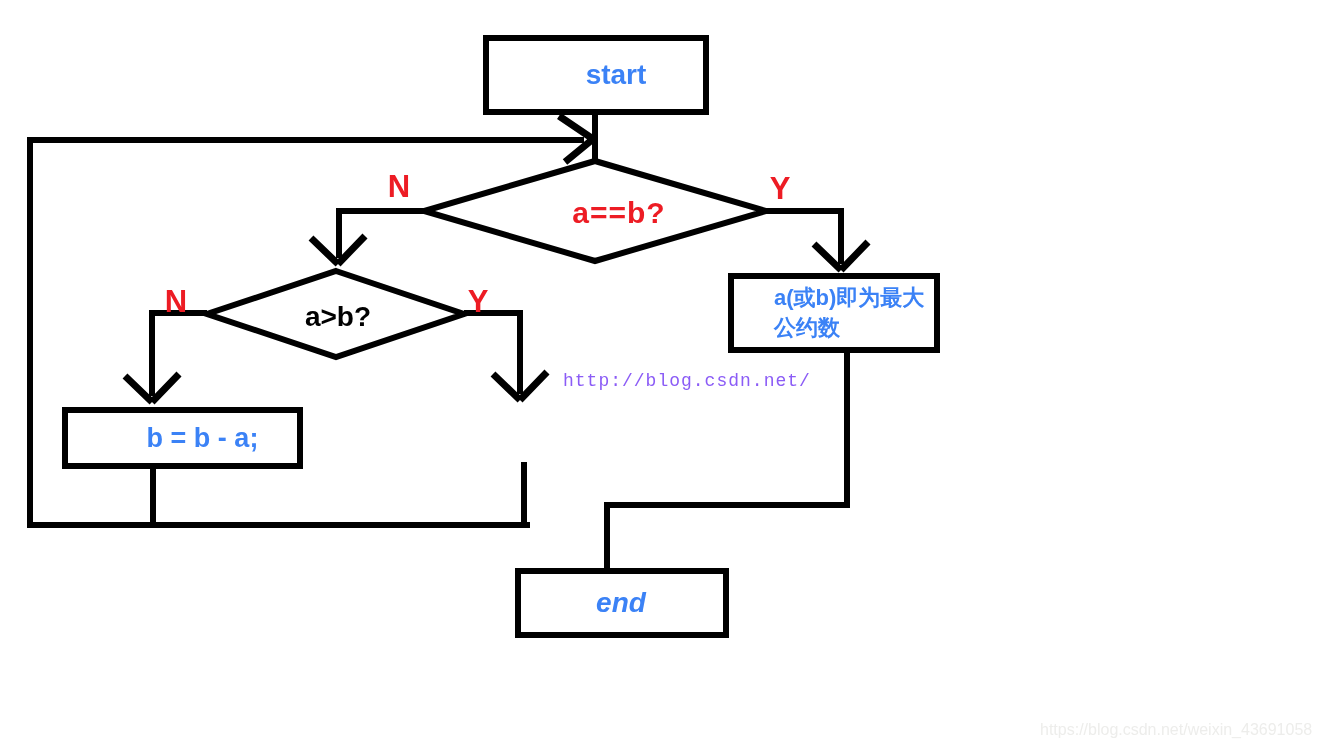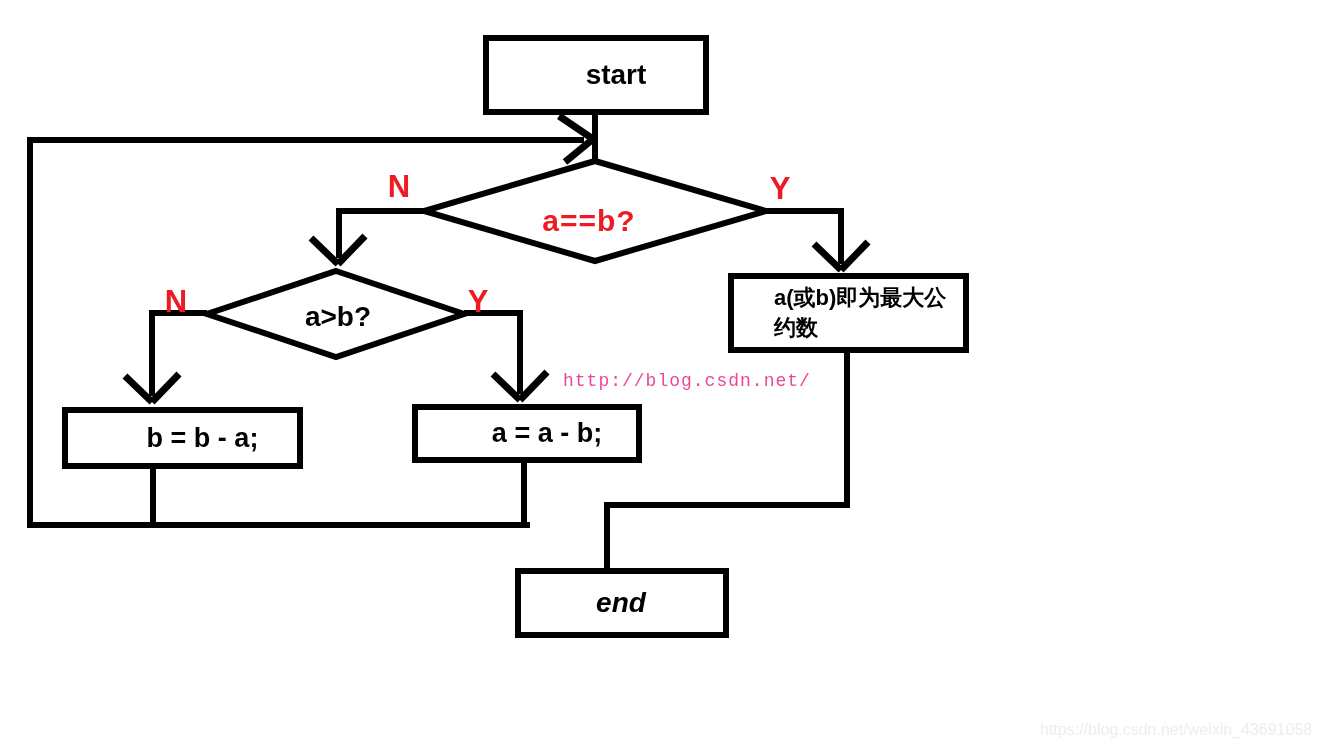--- a/index.html
+++ b/index.html
@@ -11,21 +11,21 @@
     font-family:"Liberation Sans","DejaVu Sans",sans-serif;
   }
   .layer{position:absolute;left:0;top:0;width:1324px;height:748px;}
   .node{
     position:absolute;
     box-sizing:border-box;
     border:6px solid #000000;
     background:#ffffff;
     display:flex;align-items:center;justify-content:center;
     font-weight:700;
-    color:#000000;
+    color:#3b82f6;
     font-size:28px;
     padding-left:40px;
   }
   .node.small{font-size:27px;}
   .node.cjk{font-size:22px;letter-spacing:0px;}
   .flabel{
     position:absolute;
     transform:translate(-50%,-50%);
     font-weight:700;
     white-space:nowrap;
@@ -33,21 +33,21 @@
   }
   .red{color:#ed1c24;}
   .orange{color:#000000;}
   .ny{font-size:31px;}
   .cond{font-size:30px;letter-spacing:1px;}
   .cond2{font-size:28px;}
   .wm-center{
     position:absolute;left:563px;top:371px;
     font-family:"Liberation Mono","DejaVu Sans Mono",monospace;
     font-size:18px;letter-spacing:1px;
-    color:#ec4899;
+    color:#8b5cf6;
     white-space:nowrap;
   }
   .wm-corner{
     position:absolute;left:1040px;top:721px;
     font-size:16px;
     color:#ededeb;
     white-space:nowrap;
   }
   .endpad{padding-right:42px;font-style:italic;}
 </style>
@@ -82,37 +82,34 @@
     <path d="M766,211 L841,211 L841,264"></path>
     <path stroke-width="7" d="M814,244 L841,270 M868,242 L841,270"></path>
 
     <path d="M847,352 L847,505 L607,505 L607,568"></path>
   </svg>
 
   <div class="node" style="left:483px;top:35px;width:226px;height:80px;">
     <span>start</span>
   </div>
 
-  <div class="node cjk" style="left:728px;top:273px;width:241px;height:80px;">
+  <div class="node cjk" style="left:728px;top:273px;width:212px;height:80px;">
     <span>a(或b)即为最大公约数</span>
   </div>
 
   <div class="node small" style="left:62px;top:407px;width:241px;height:62px;">
     <span>b = b - a;</span>
   </div>
 
-  <div class="node small" style="left:412px;top:404px;width:230px;height:59px;">
-    <span>a = a - b;</span>
-  </div>
 
   <div class="node" style="left:515px;top:568px;width:214px;height:70px;">
     <span class="endpad">end</span>
   </div>
 
-  <div class="flabel red cond" style="left:589px;top:213px;margin-top:8px;">a==b?</div>
+  <div class="flabel red cond" style="left:619px;top:213px;">a==b?</div>
 
   <div class="flabel orange cond2" style="left:338px;top:317px;">a&gt;b?</div>
 
   <div class="flabel red ny" style="left:399px;top:186px;">N</div>
 
   <div class="flabel red ny" style="left:780px;top:188px;">Y</div>
 
   <div class="flabel red ny" style="left:176px;top:301px;">N</div>
 
   <div class="flabel red ny" style="left:478px;top:301px;">Y</div>

